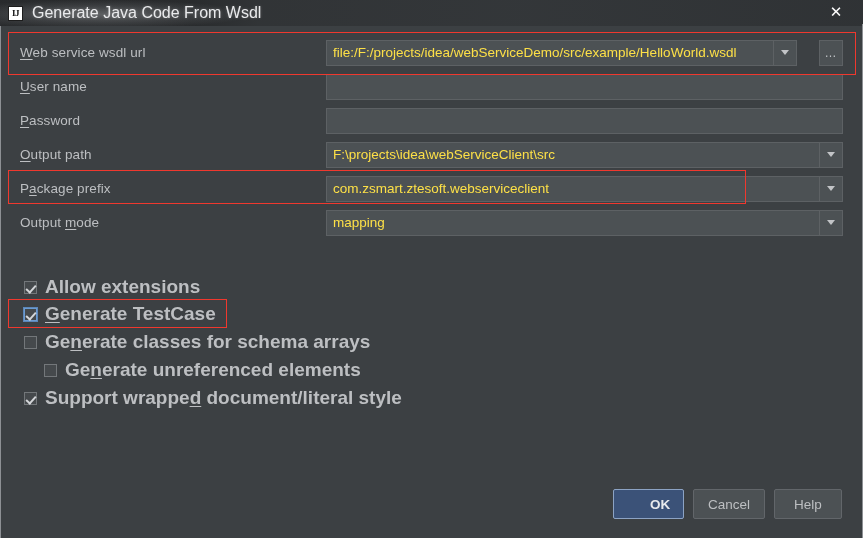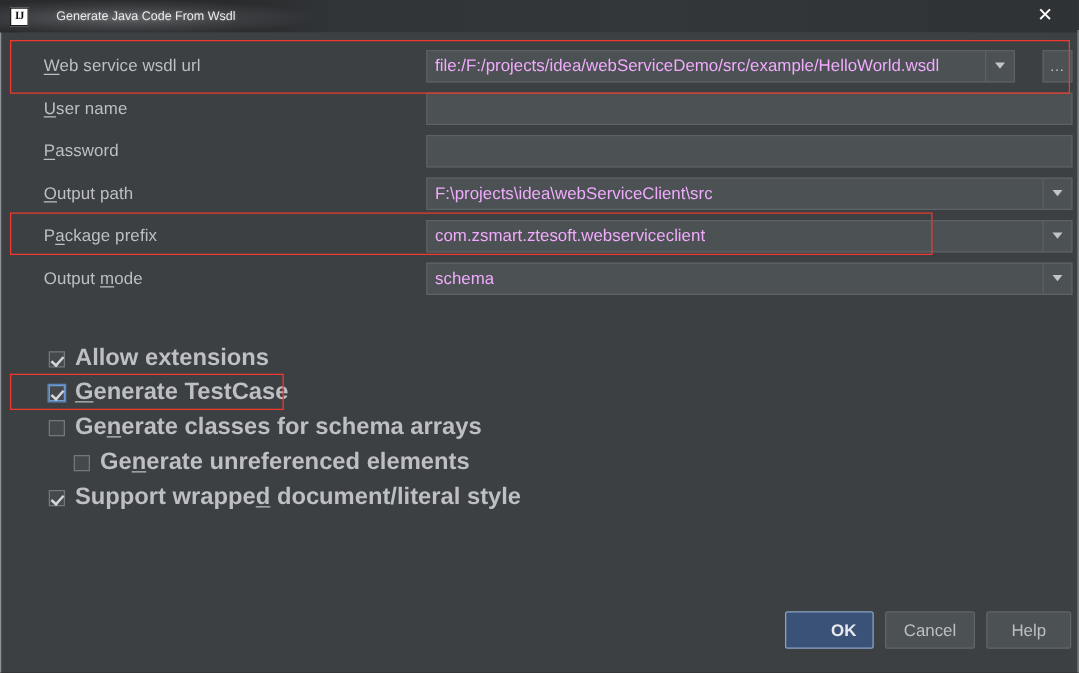--- a/index.html
+++ b/index.html
@@ -85,22 +85,22 @@
     font-family: "Liberation Serif", serif;
     font-size: 9px;
     font-weight: bold;
     color: #111;
     letter-spacing: -.5px;
     flex: none;
   }
   .ij-icon span { transform: translateY(-.5px); }
   #title-text {
     position: relative;
-    margin-left: 22px;
-    font-size: 10px;
+    margin-left: 9px;
+    font-size: 16px;
     color: #e9eaec;
     white-space: nowrap;
     text-shadow: 0 0 3px rgba(255,255,255,.25);
   }
   #close-btn {
     position: absolute;
     right: 18px; top: 3px;
     width: 18px; height: 18px;
     display: flex;
     align-items: center;
@@ -108,21 +108,21 @@
     color: #ffffff;
     font-size: 15px;
     line-height: 1;
     font-family: "DejaVu Sans", sans-serif;
     cursor: pointer;
   }
 
   
   #content {
     position: absolute;
-    left: 16px; top: 26px;
+    left: 1px; top: 26px;
     width: 767px;
     height: 511px;
     background: #3c4043;
   }
 
   .row {
     position: absolute;
     left: 0;
     width: 861px;
     height: 33px;
@@ -141,21 +141,21 @@
 
   .field {
     position: absolute;
     left: 325px;
     height: 26px;
     background: #4c5154;
     border: 1px solid #5d6164;
     box-sizing: border-box;
     display: flex;
     align-items: center;
-    color: #f0abfc;
+    color: #fde047;
     font-size: 13.5px;
   }
   .field .val {
     padding-left: 6px;
     white-space: nowrap;
     overflow: hidden;
   }
   .field.empty { background: #4c5154; }
   .dots-btn {
     position: absolute;
@@ -332,21 +332,21 @@
         <div class="val">com.zsmart.ztesoft.webserviceclient</div>
         <div class="combo-arrow">
             <div class="tri"></div>
           </div>
       </div>
     </div>
 
     <div class="row" style="top:180px;">
       <div class="label"><span>Output </span><u>m</u><span>ode</span></div>
       <div class="field" style="left:325px;width:517px;">
-        <div class="val">schema</div>
+        <div class="val">mapping</div>
         <div class="combo-arrow">
             <div class="tri"></div>
           </div>
       </div>
     </div>
 
 
     <div class="cbrow" style="top:250px;">
       <div class="cbox checked"></div>
       <div class="cblabel"><span>Allow extensions</span></div>

